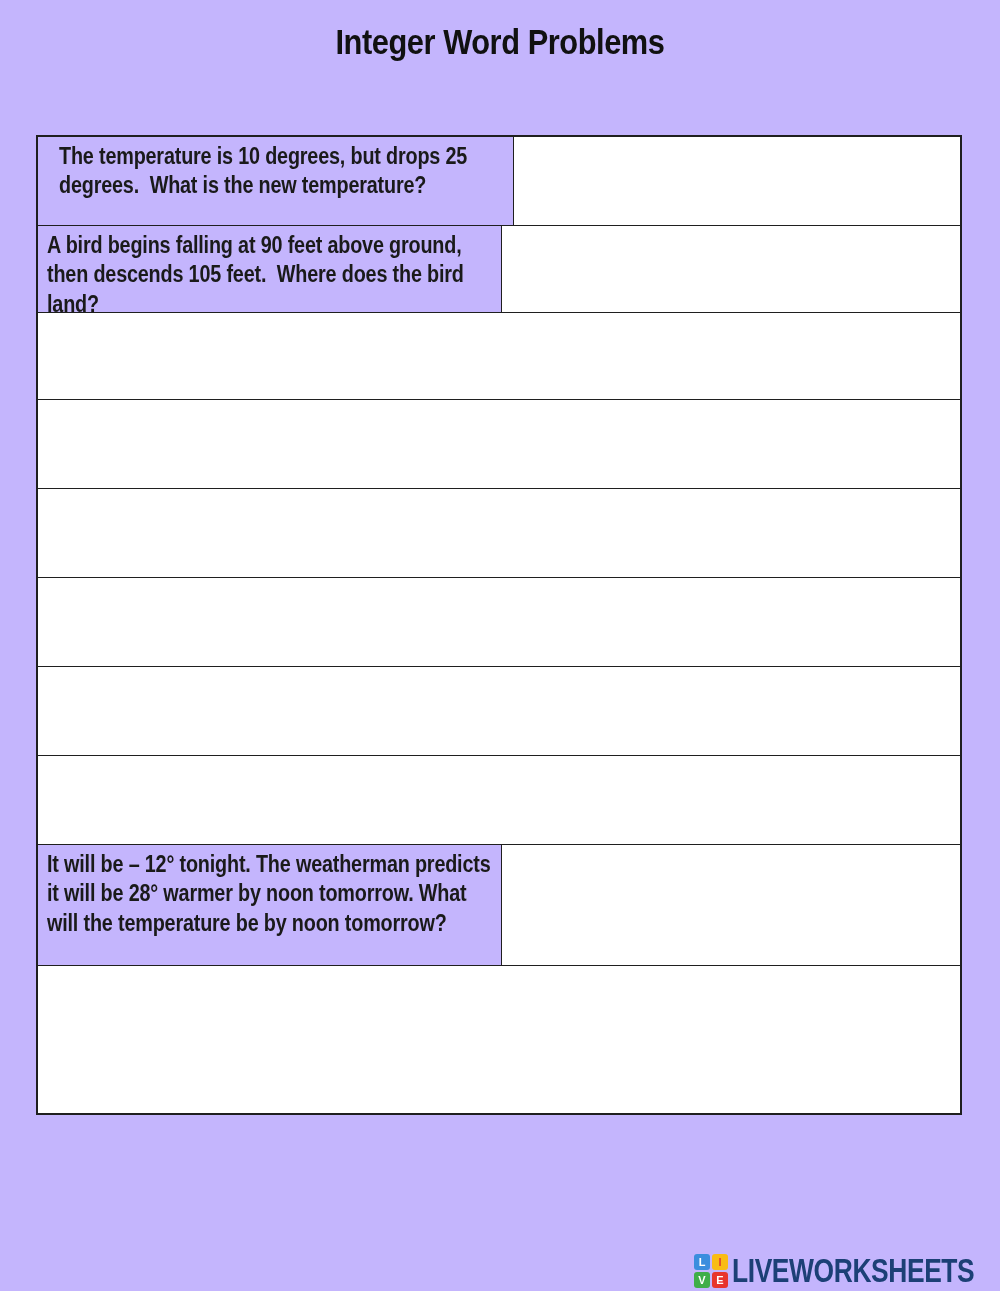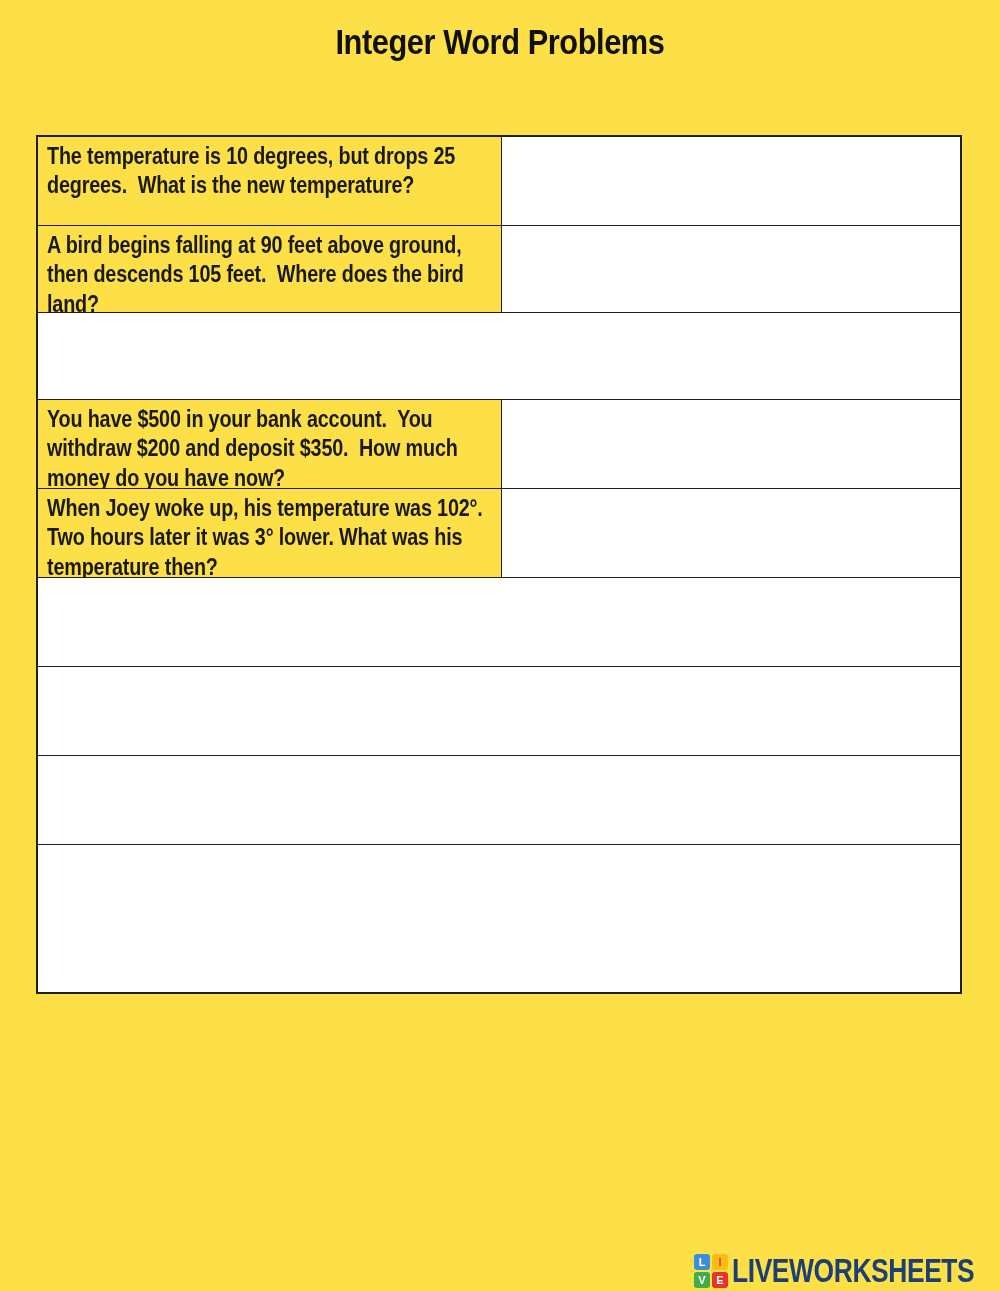--- a/index.html
+++ b/index.html
@@ -5,21 +5,21 @@
   html, body {
     margin: 0;
     padding: 0;
     background: #ffffff;
     font-family: "Liberation Sans", sans-serif;
   }
   .page {
     position: relative;
     width: 1000px;
     height: 1291px;
-    background: #fde047;
+    background: #c4b5fd;
     overflow: hidden;
   }
   .title-wrap {
     position: absolute;
     top: 22px;
     left: 0;
     width: 1000px;
     text-align: center;
   }
   .title-wrap span {
@@ -36,21 +36,21 @@
     top: 135px;
     width: 926px;
     box-sizing: border-box;
     border: 2px solid #1f1f1f;
   }
   .trow {
     display: flex;
     box-sizing: border-box;
     border-top: 1.5px solid #1f1f1f;
   }
-  .trow:first-child { border-top: none; }
+  .trow:first-child { border-top: none; padding-left: 12px; }
   .qcell {
     width: 464px;
     box-sizing: border-box;
     border-right: 1.5px solid #1f1f1f;
     padding: 5px 0 0 9px;
     overflow: hidden;
   }
   .qcell .qtext {
     display: inline-block;
     width: 516px;
@@ -124,41 +124,43 @@
     <div class="trow" style="height:87px">
       <div class="qcell"><span class="qtext">A bird begins falling at 90 feet above ground, then descends 105 feet.  Where does the bird land?</span></div>
       <div class="acell"></div>
     </div>
 
     <div class="trow" style="height:87px">
       <div class="acell"></div>
     </div>
 
     <div class="trow" style="height:89px">
-      <div class="qcell"><span class="qtext">You have $500 in your bank account.  You withdraw $200 and deposit $350.  How much money do you have now?</span></div>
-      <div class="acell"></div>
-    </div>
-
-    <div class="trow" style="height:89px">
-      <div class="qcell"><span class="qtext">When Joey woke up, his temperature was 102°. Two hours later it was 3° lower. What was his temperature then?</span></div>
       <div class="acell"></div>
     </div>
 
     <div class="trow" style="height:89px">
       <div class="acell"></div>
     </div>
 
     <div class="trow" style="height:89px">
       <div class="acell"></div>
     </div>
 
     <div class="trow" style="height:89px">
       <div class="acell"></div>
     </div>
 
+    <div class="trow" style="height:89px">
+      <div class="acell"></div>
+    </div>
+
+    <div class="trow" style="height:121px">
+      <div class="qcell"><span class="qtext">It will be – 12° tonight. The weatherman predicts it will be 28° warmer by noon tomorrow. What will the temperature be by noon tomorrow?</span></div>
+      <div class="acell"></div>
+    </div>
 
     <div class="trow" style="height:148px">
       <div class="acell"></div>
     </div>
 
   </div>
 
   <div class="logo">
     <div class="logo-grid">
       <span class="tile tile-l">L</span>

